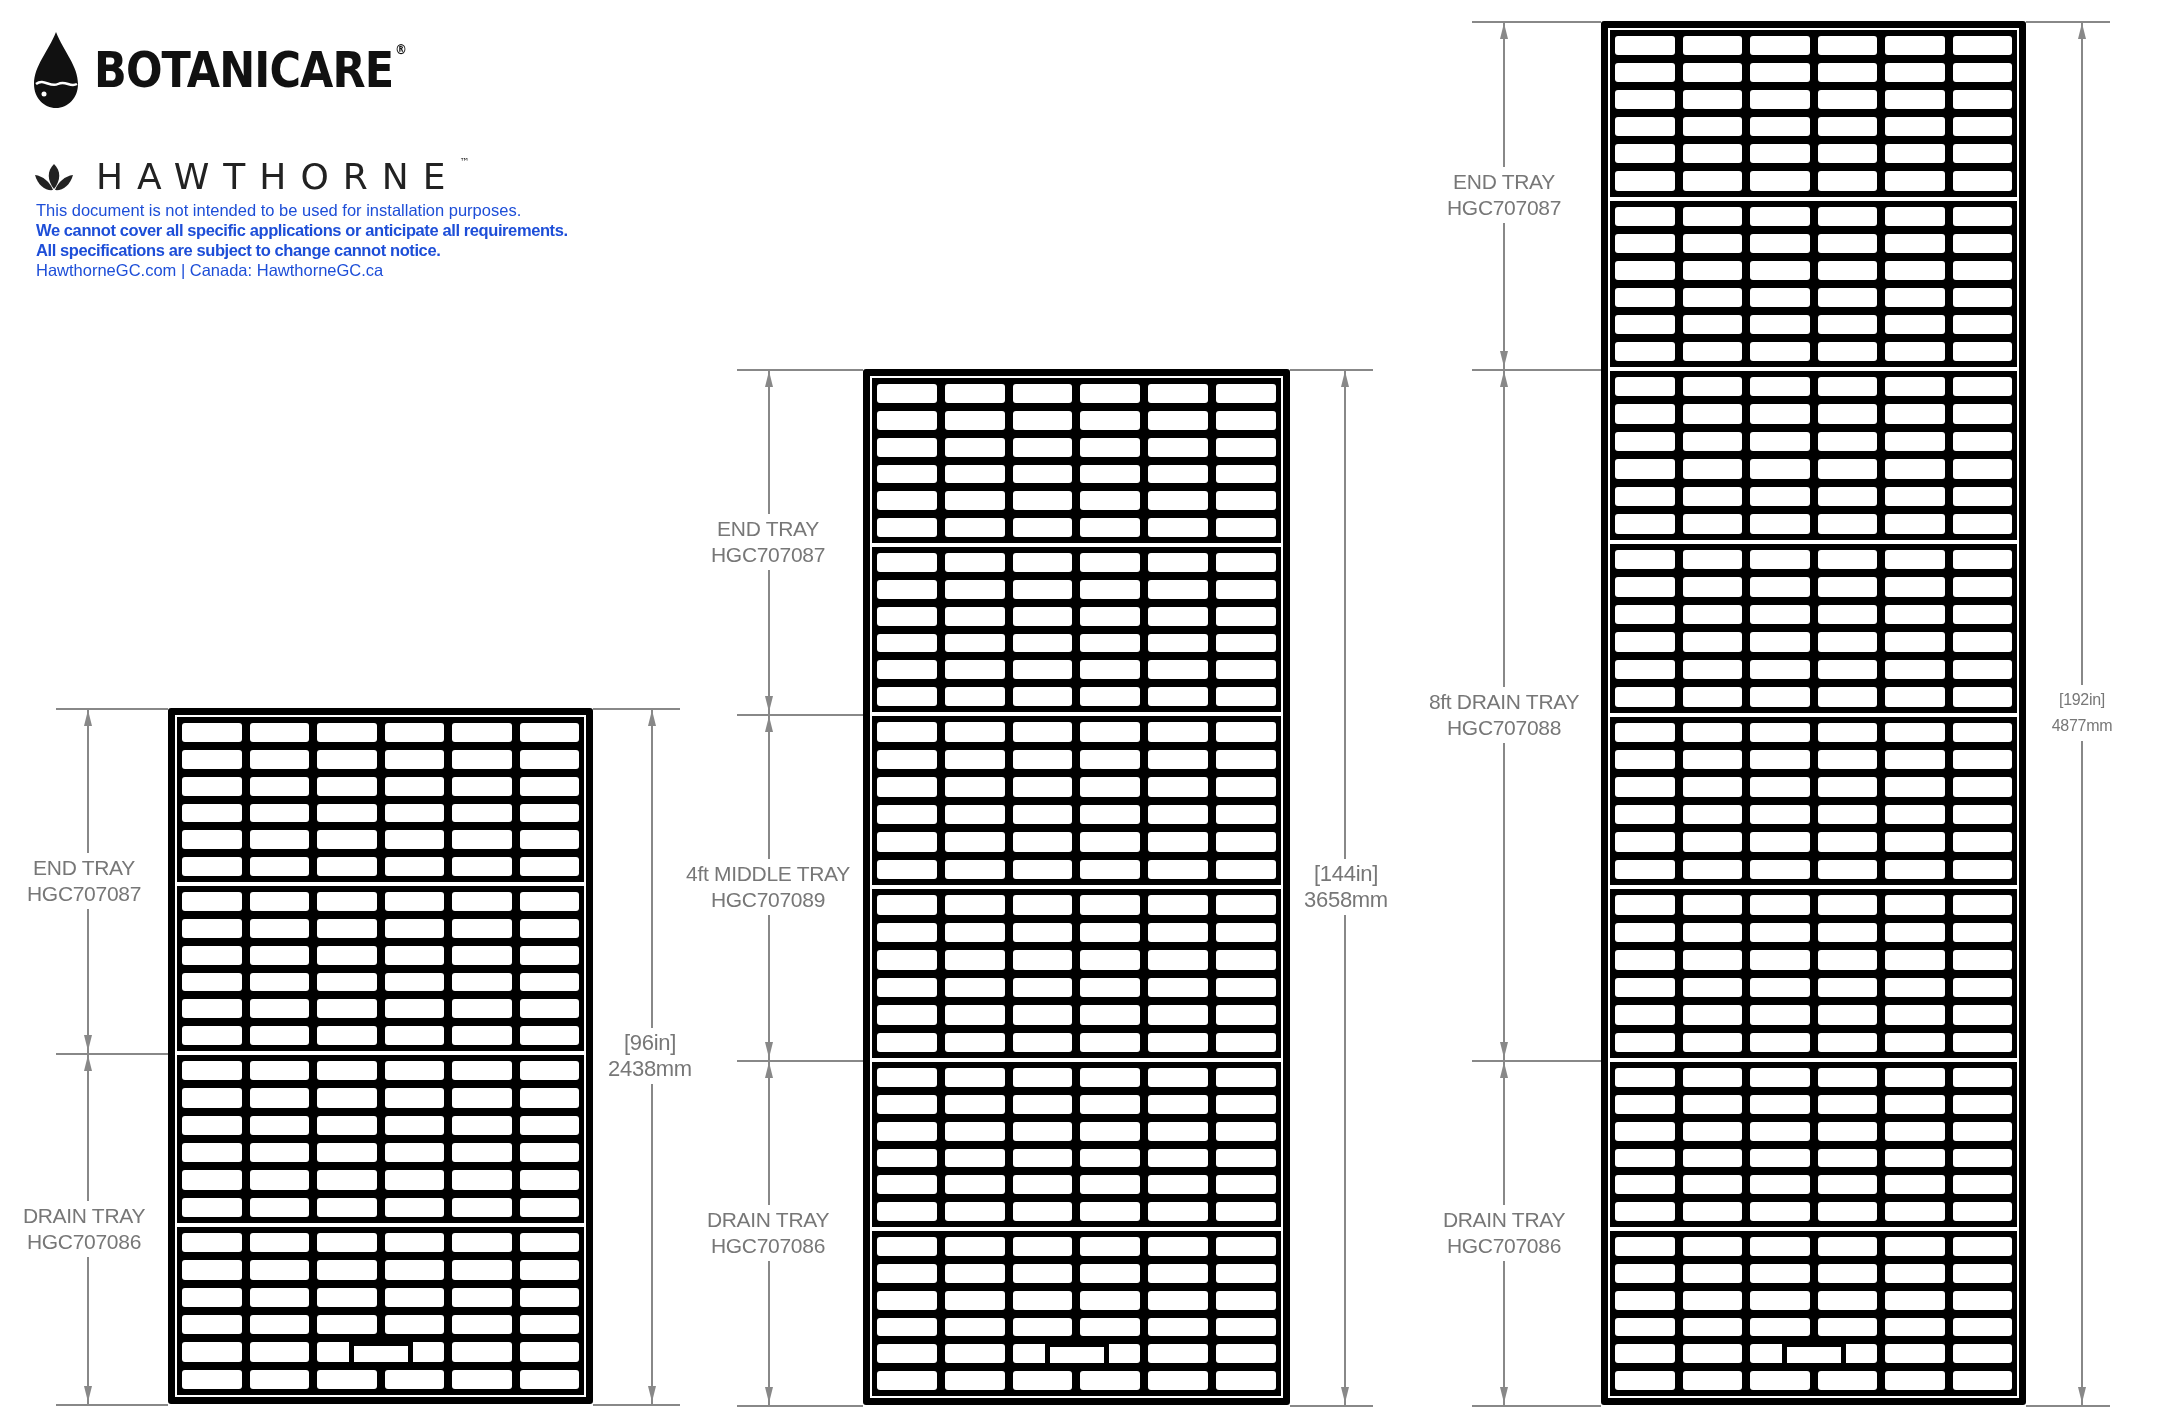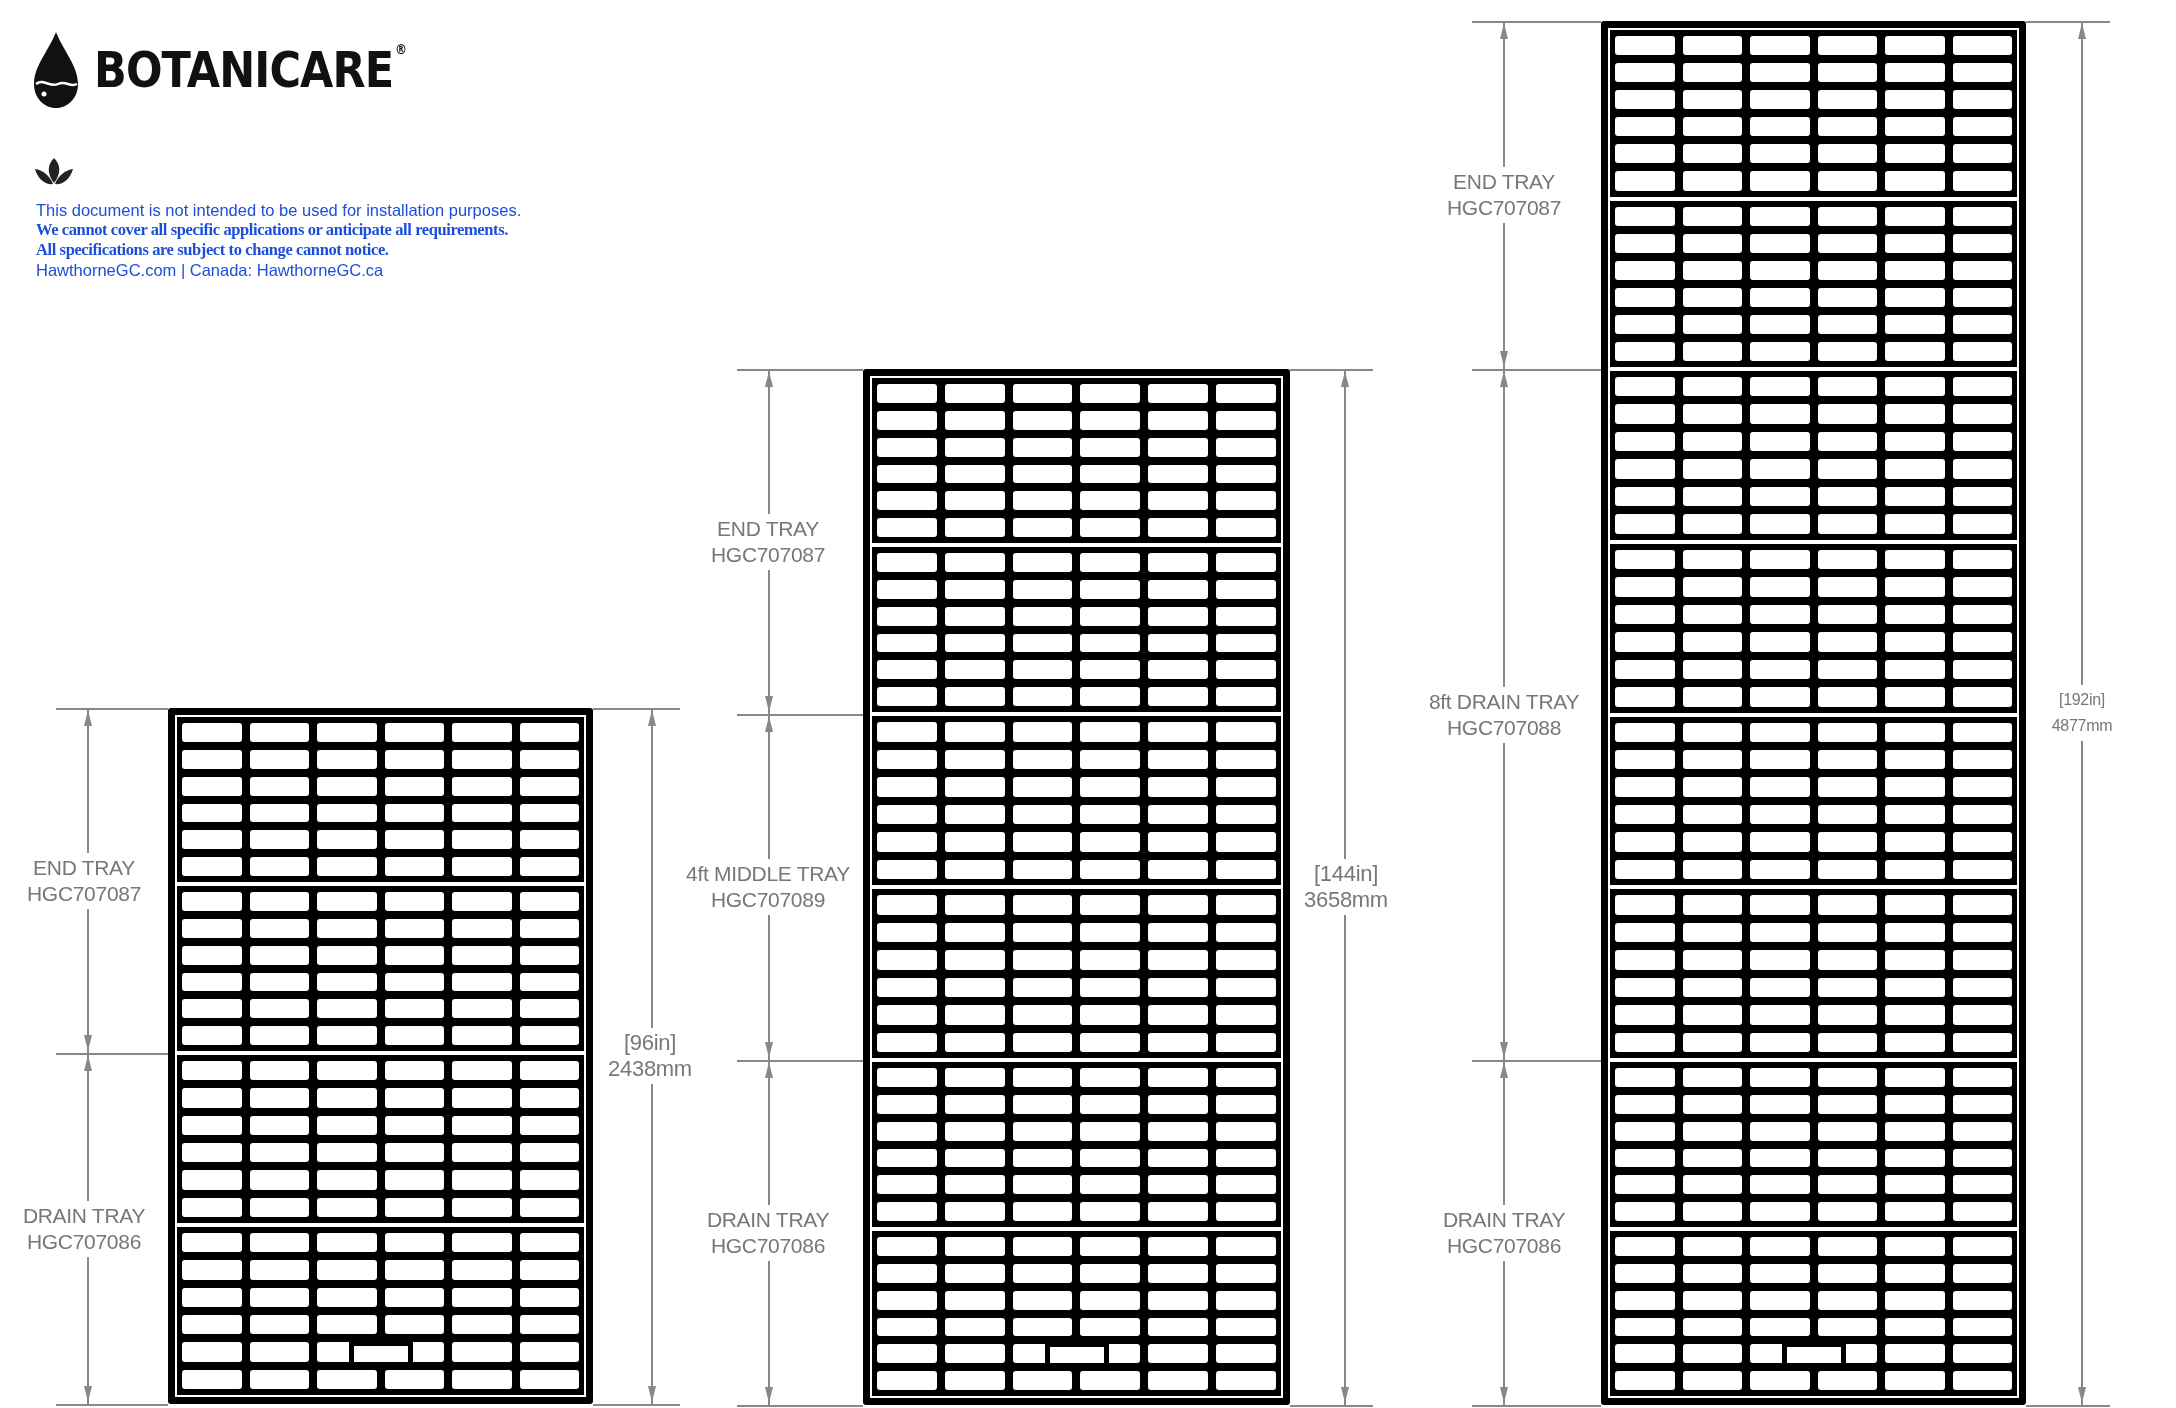--- a/index.html
+++ b/index.html
@@ -9,21 +9,21 @@
   .brand { left: 30px; top: 30px; display: flex; align-items: center; }
   .brand-name { font-family: "DejaVu Sans", sans-serif; font-weight: 900; font-size: 50px;
                 letter-spacing: -1px; color: #111; transform: scaleX(0.86); transform-origin: left center;
                 margin-left: 12px; }
   .brand-name sup { font-size: 14px; vertical-align: top; margin-left: 2px; }
   .haw { left: 34px; top: 156px; display: flex; align-items: center; }
   .haw-name { font-family: "DejaVu Sans", sans-serif; font-size: 36px; letter-spacing: 14px; color: #222;
               margin-left: 22px; font-weight: 400; }
   .haw-name sup { font-size: 10px; letter-spacing: 0; vertical-align: top; }
   .disclaimer { left: 36px; top: 200px; font-size: 16.5px; line-height: 20px; color: #1d4ed8; }
-  .disclaimer .b { font-weight: bold; letter-spacing: -0.4px; font-family: Liberation Serif, serif; }
+  .disclaimer .b { font-weight: bold; letter-spacing: -0.4px; }
   .dim-line { background: #888; position: absolute; }
   .label { position: absolute; color: #777; font-size: 21px; line-height: 26px; text-align: center;
            background: #fff; padding: 2px 0; white-space: nowrap; transform: translate(-50%, -50%);
            letter-spacing: -0.3px; }
   .arrow-up, .arrow-down { position: absolute; width: 0; height: 0; border-left: 4px solid transparent;
            border-right: 4px solid transparent; transform: translateX(-50%); }
   .arrow-up { border-bottom: 16px solid #888; }
   .arrow-down { border-top: 16px solid #888; }
   .tray { position: absolute; box-sizing: border-box; border: 7px solid #000; border-radius: 3px; background: #000; }
   .section { position: absolute; left: 0; right: 0; box-sizing: border-box;
@@ -42,20 +42,21 @@
   </svg>
   <span class="brand-name"><span>BOTANICARE</span><sup>®</sup></span>
 </div>
 
 <div class="abs haw">
   <svg width="40" height="30" viewBox="0 0 40 30">
     <path d="M20 2 C13 9 13 18 20 27 C27 18 27 9 20 2 Z" fill="#222"></path>
     <path d="M1 13 C4 24 12 29 19 28 C16 20 9 14 1 13 Z" fill="#222"></path>
     <path d="M39 13 C36 24 28 29 21 28 C24 20 31 14 39 13 Z" fill="#222"></path>
   </svg>
+  <span class="haw-name"><span>HAWTHORNE</span><sup>™</sup></span>
 </div>
 
 <div class="abs disclaimer">
   <div>This document is not intended to be used for installation purposes.</div>
   <div class="b">We cannot cover all specific applications or anticipate all requirements.</div>
   <div class="b">All specifications are subject to change cannot notice.</div>
   <div>HawthorneGC.com  |  Canada: HawthorneGC.ca</div>
 </div>
 
 <div id="drawings">

